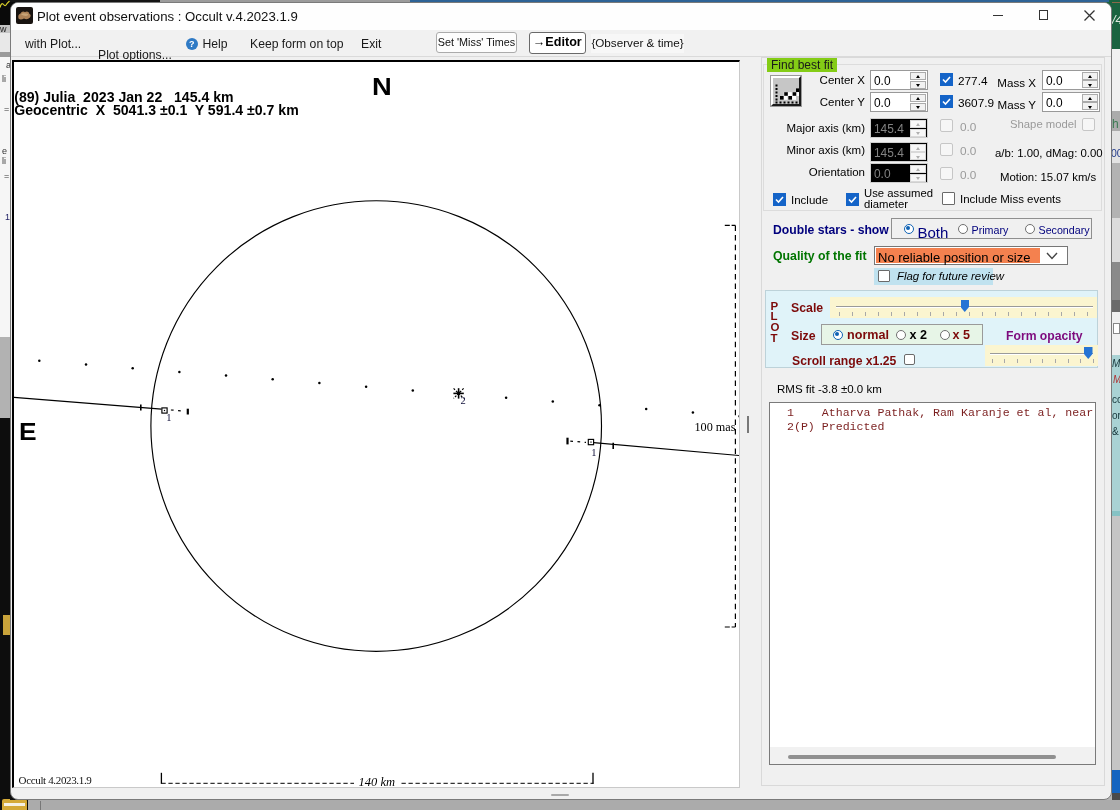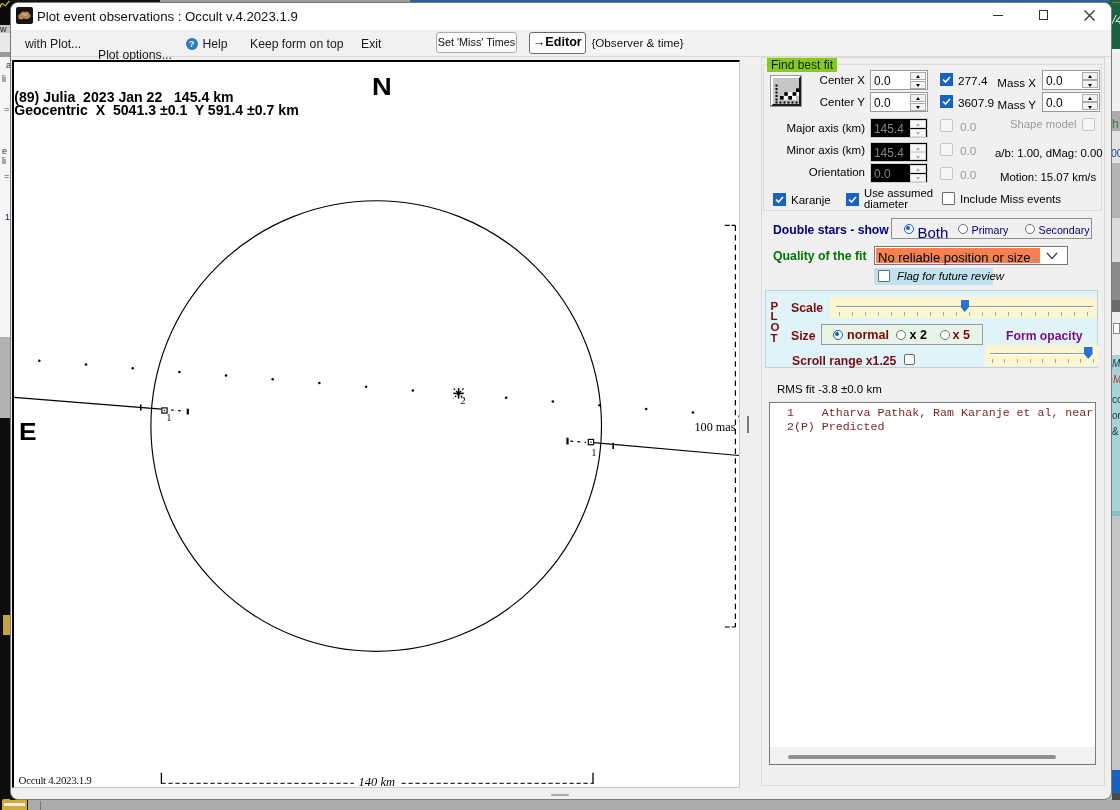--- a/index.html
+++ b/index.html
@@ -339,21 +339,21 @@
     </div>
   <div class="cb dis" style="left:940px;top:167px;"></div>
   <div class="lbl" style="left:960px;top:168px;color:#9a9a9a;font-size:11.8px;">0.0</div>
   <div class="lbl" style="left:1000px;top:171px;font-size:11.4px;">Motion: 15.07 km/s</div>
 
   <div class="cb on" style="left:773px;top:193px;">
       <svg width="11" height="11" style="position:absolute;left:0;top:0">
         <path d="M2 5.5 L4.5 8 L9 3" stroke="#fff" stroke-width="1.6" fill="none"></path>
       </svg>
     </div>
-  <div class="lbl" style="left:791px;top:194px;font-size:11.5px;">Karanje</div>
+  <div class="lbl" style="left:791px;top:194px;font-size:11.5px;">Include</div>
   <div class="cb on" style="left:846px;top:193px;">
       <svg width="11" height="11" style="position:absolute;left:0;top:0">
         <path d="M2 5.5 L4.5 8 L9 3" stroke="#fff" stroke-width="1.6" fill="none"></path>
       </svg>
     </div>
   <div class="lbl" style="left:864px;top:188px;line-height:11.3px;font-size:11.3px;">Use assumed<br>diameter</div>
   <div class="cb off" style="left:942px;top:192px;"></div>
   <div class="lbl" style="left:960px;top:193px;font-size:11.5px;">Include Miss events</div>
 
   <div class="abs" style="left:773px;top:222.5px;font-size:12.2px;font-weight:bold;color:#00007d;">Double stars - show</div>

